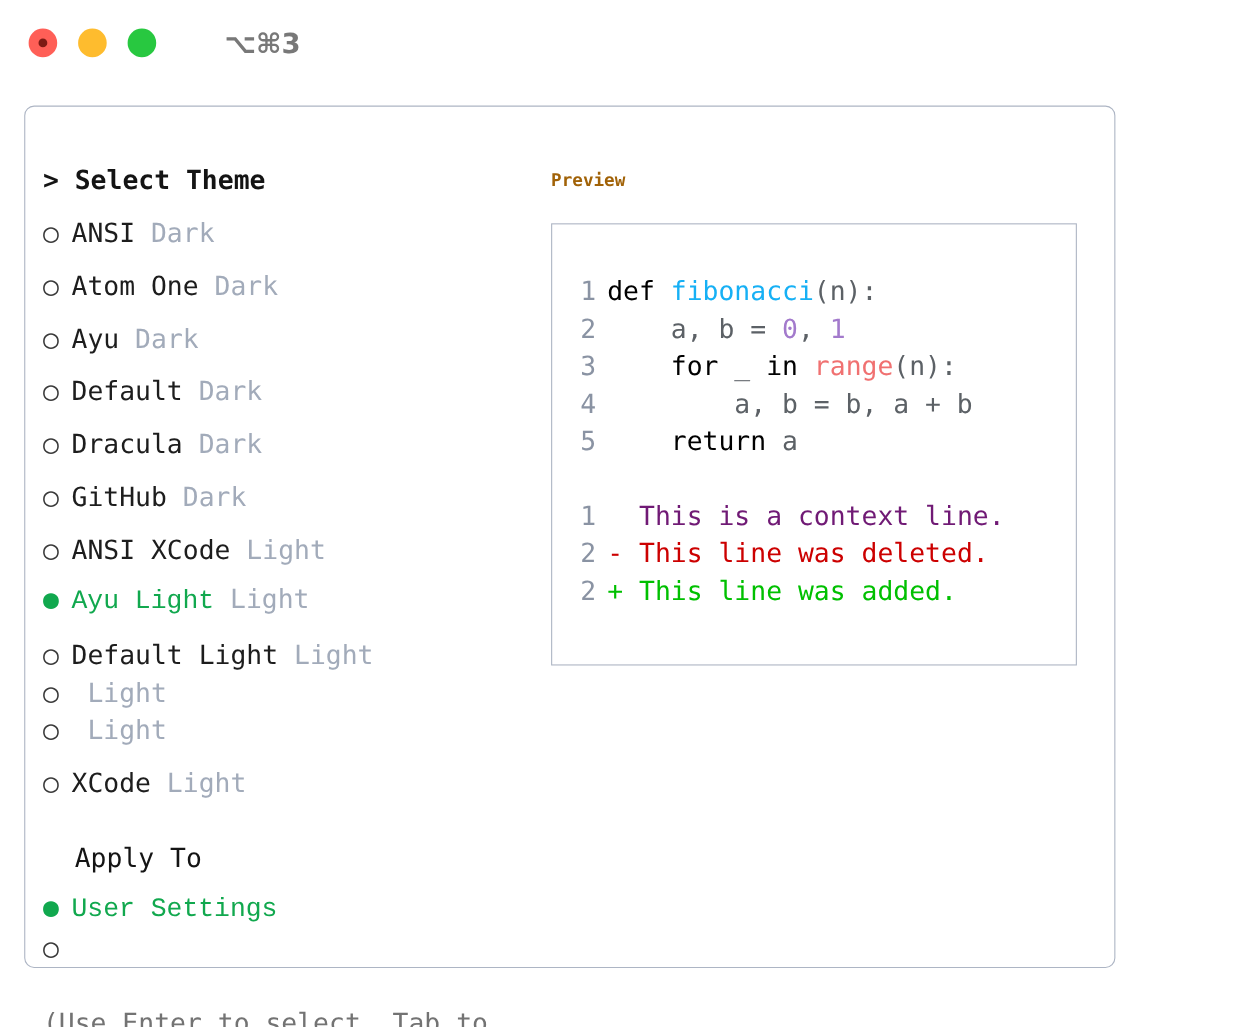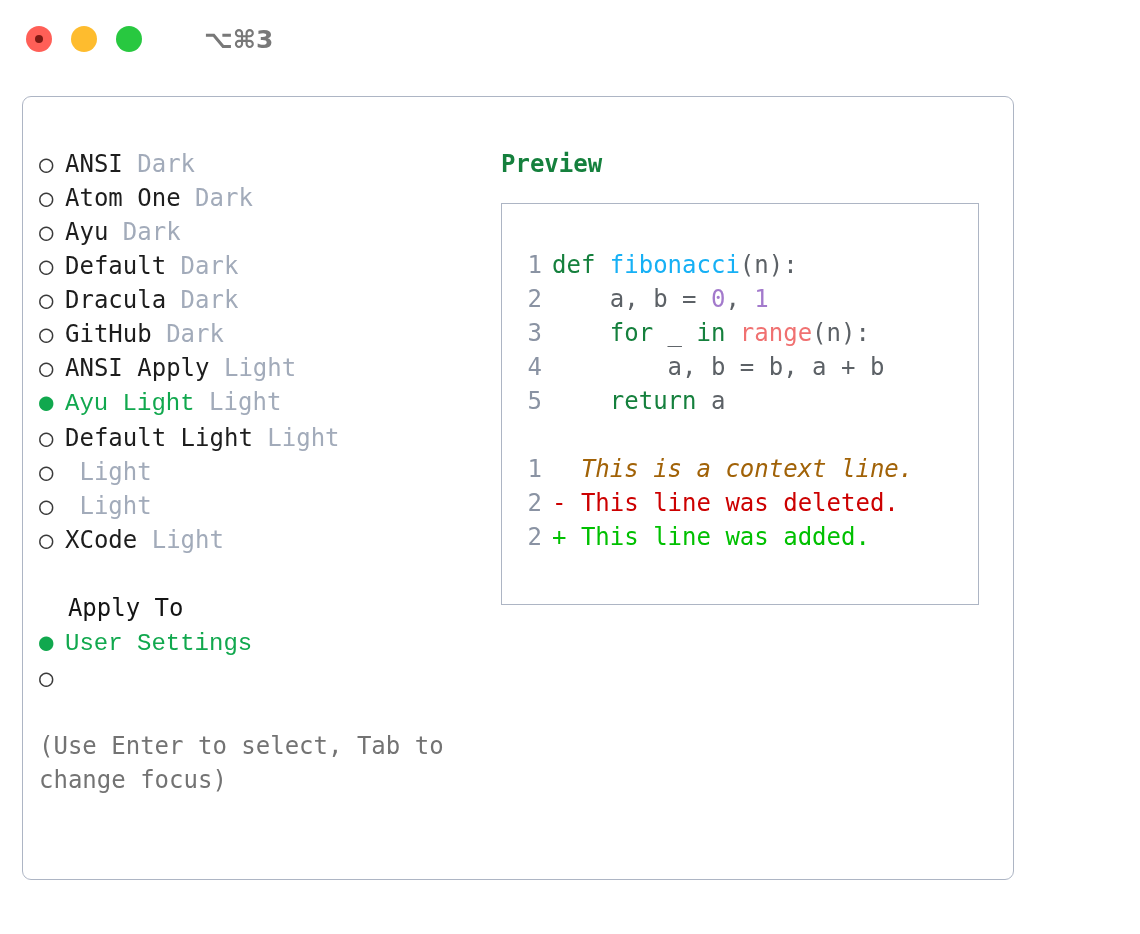--- a/index.html
+++ b/index.html
@@ -107,21 +107,21 @@
     line-height: 34px;
     white-space: pre;
   }
   .marker {
     display: inline-block;
     width: 26px;
     flex: 0 0 26px;
     color: #3a3a3a;
   }
   .marker.sel { color: #11a84e; }
-  .opt-name { color: #1d1d1d; }
+  .opt-name { color: #1d1d1d; margin-top: 14px; }
   .opt-row.selected .opt-name { color: #11a84e; font-family: Liberation Mono, monospace; }
   .opt-variant { color: #a2abba; }
 
   .spacer-block { height: 34px; }
 
   .hint {
     font-size: 24px;
     line-height: 34px;
     color: #737373;
     width: 420px;
@@ -130,24 +130,24 @@
   }
 
   
   .right-col {
     position: absolute;
     left: 478px;
     top: 50px;
     width: 500px;
   }
   .preview-title {
-    font-size: 24px;
+    font-size: 16px;
     line-height: 34px;
     font-weight: bold;
-    color: #15803d;
+    color: #a16207;
   }
   .preview-box {
     margin-top: 22px;
     width: 478px;
     height: 402px;
     box-sizing: border-box;
     border: 1.6px solid #adb5c4;
     background: #ffffff;
     padding: 44px 0 0 0;
   }
@@ -157,29 +157,29 @@
     white-space: pre;
     padding-left: 18px;
   }
   .ln {
     display: inline-block;
     width: 22px;
     text-align: right;
     color: #8a93a3;
     margin-right: 10px;
   }
-  .t-kw   { color: #15803d; }
+  .t-kw   { color: #000000; }
   .t-fn   { color: #16b0f5; }
   .t-id   { color: #5c6166; }
   .t-num  { color: #a37acc; }
   .t-call { color: #f07171; margin-top: 28px; }
   .t-pun  { color: #5c6166; }
 
   .diff-gap { height: 34px; }
-  .d-ctx { color: #a16207; font-style: italic; }
+  .d-ctx { color: #701a75; }
   .d-del { color: #cc0000; }
   .d-add { color: #00c000; }
 </style>
 </head>
 <body>
 
 <div class="window">
 
   <div class="titlebar">
     <div class="lights">
@@ -188,29 +188,30 @@
       <span class="light green"></span>
     </div>
     <div class="shortcut">⌥⌘3</div>
   </div>
 
   <div class="panel">
     <div class="panel-inner">
 
       <div class="left-col">
 
+        <div class="section-title bold"><span>&gt; </span><span>Select Theme</span></div>
 
         <div id="theme-list">
             <div class="opt-row"><span class="marker">○</span><span class="opt-name">ANSI</span><span> </span><span class="opt-variant">Dark</span></div>
             <div class="opt-row"><span class="marker">○</span><span class="opt-name">Atom One</span><span> </span><span class="opt-variant">Dark</span></div>
             <div class="opt-row"><span class="marker">○</span><span class="opt-name">Ayu</span><span> </span><span class="opt-variant">Dark</span></div>
             <div class="opt-row"><span class="marker">○</span><span class="opt-name">Default</span><span> </span><span class="opt-variant">Dark</span></div>
             <div class="opt-row"><span class="marker">○</span><span class="opt-name">Dracula</span><span> </span><span class="opt-variant">Dark</span></div>
             <div class="opt-row"><span class="marker">○</span><span class="opt-name">GitHub</span><span> </span><span class="opt-variant">Dark</span></div>
-            <div class="opt-row"><span class="marker">○</span><span class="opt-name">ANSI Apply</span><span> </span><span class="opt-variant">Light</span></div>
+            <div class="opt-row"><span class="marker">○</span><span class="opt-name">ANSI XCode</span><span> </span><span class="opt-variant">Light</span></div>
             <div class="opt-row selected"><span class="marker sel">●</span><span class="opt-name">Ayu Light</span><span> </span><span class="opt-variant">Light</span></div>
             <div class="opt-row"><span class="marker">○</span><span class="opt-name">Default Light</span><span> </span><span class="opt-variant">Light</span></div>
             <div class="opt-row"><span class="marker">○</span><span> </span><span class="opt-variant">Light</span></div>
             <div class="opt-row"><span class="marker">○</span><span> </span><span class="opt-variant">Light</span></div>
             <div class="opt-row"><span class="marker">○</span><span class="opt-name">XCode</span><span> </span><span class="opt-variant">Light</span></div>
           </div>
 
         <div class="spacer-block"></div>
 
         <div class="section-title">  <span>Apply To</span></div>

